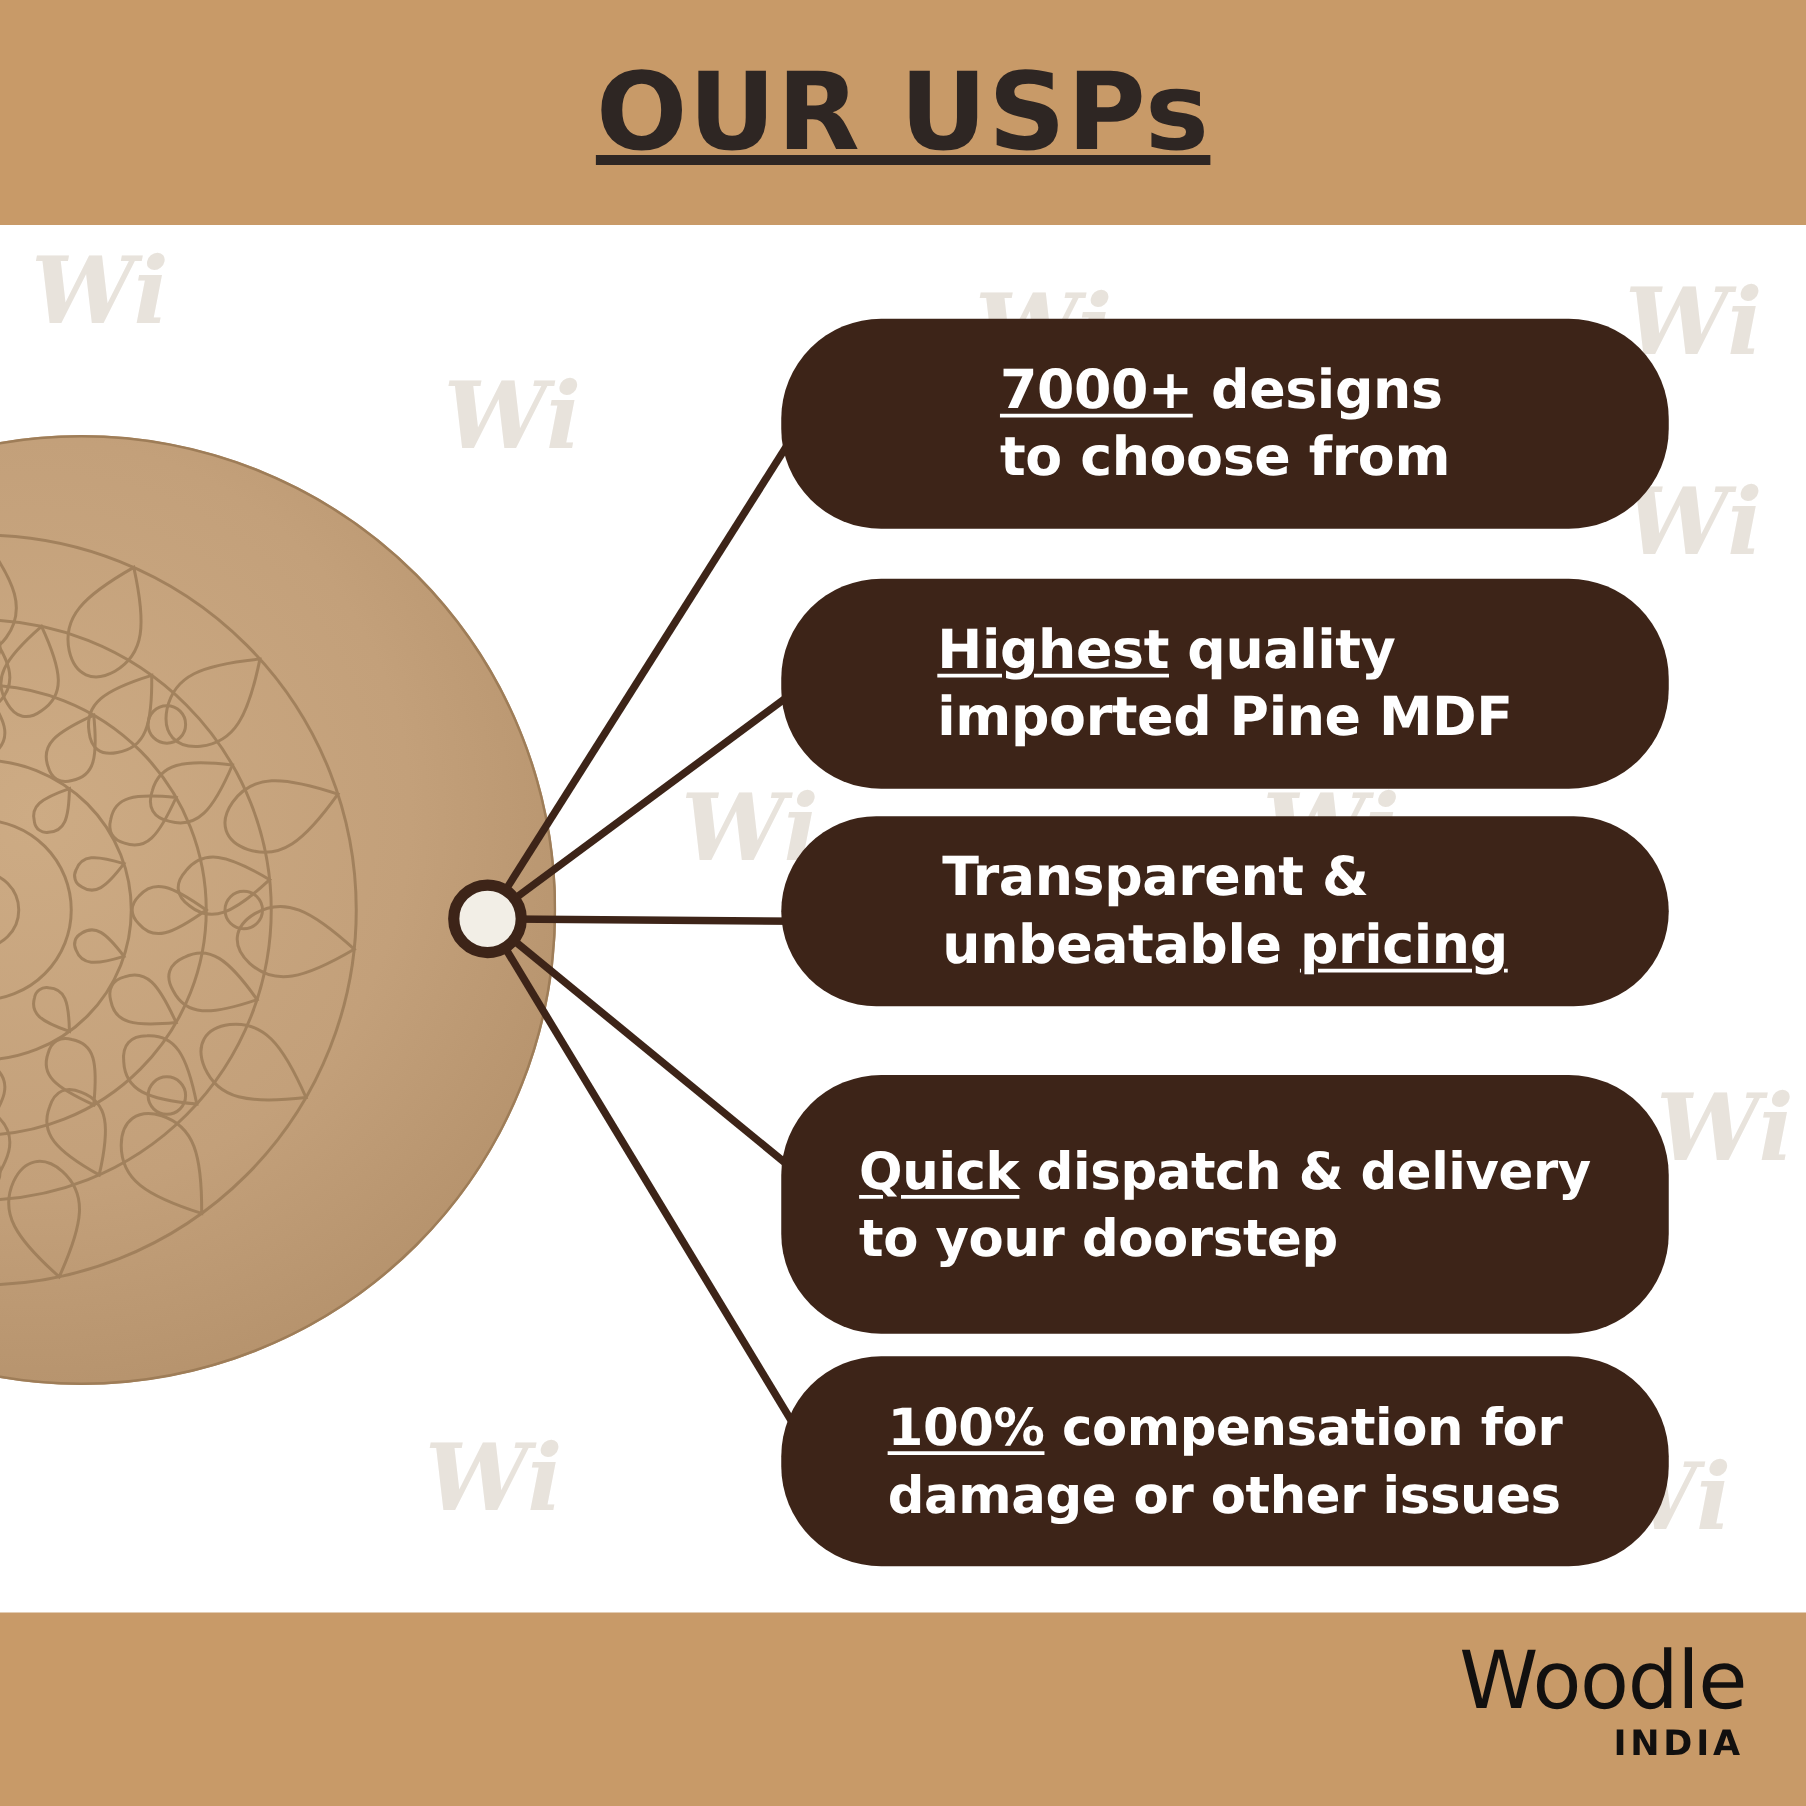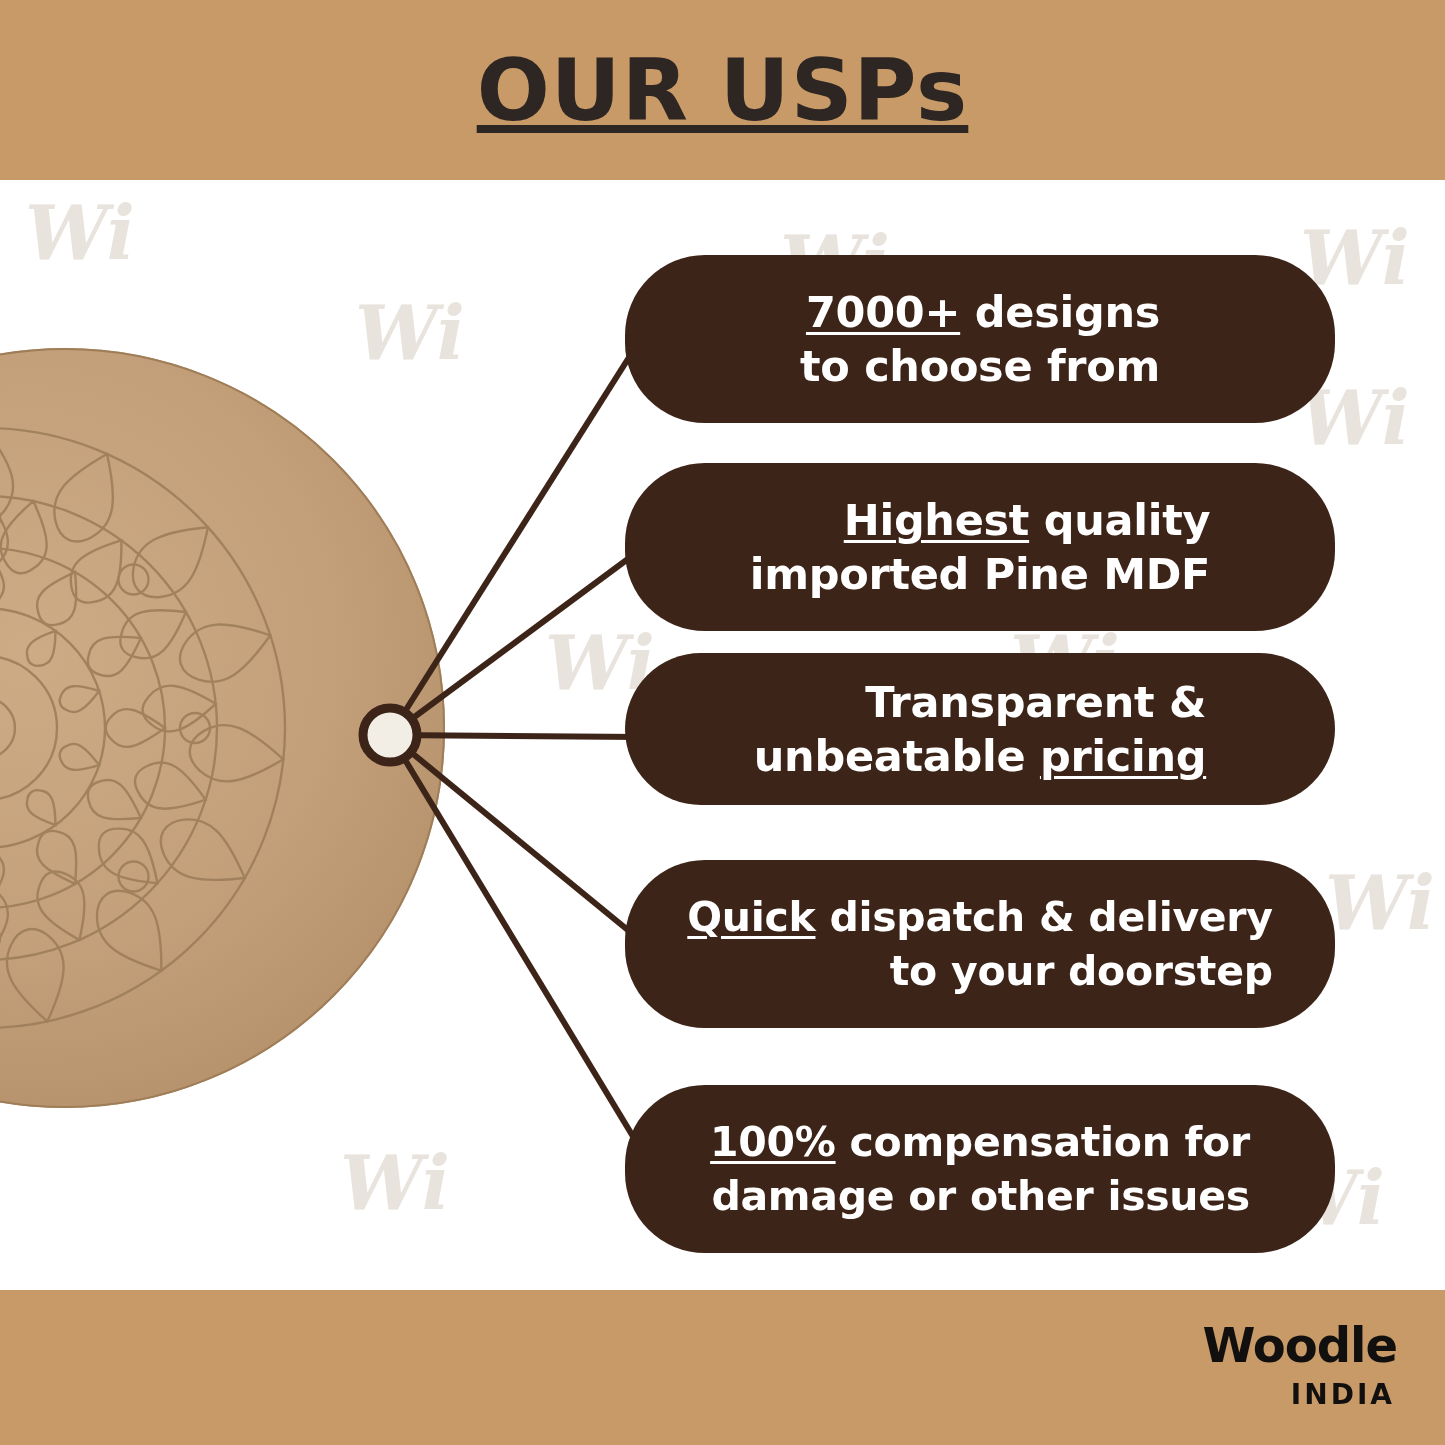--- a/index.html
+++ b/index.html
@@ -53,22 +53,22 @@
   }
   .brand {
     position: absolute;
     right: 48px;
     top: 1306px;
     text-align: right;
     color: #12100f;
   }
   .brand-main {
     font-family: "DejaVu Sans", sans-serif;
-    font-size: 48px;
-    font-weight: 700;
+    font-size: 64px;
+    font-weight: 400;
     line-height: 78px;
     letter-spacing: -1px;
   }
   .brand-sub {
     font-family: "DejaVu Sans", sans-serif;
     font-size: 28px;
     font-weight: 700;
     letter-spacing: 3px;
     line-height: 30px;
     margin-top: -4px;
@@ -118,40 +118,40 @@
 
   
   .pill {
     position: absolute;
     background: #3d2418;
     border-radius: 80px;
     color: #ffffff;
     display: flex;
     align-items: center;
     justify-content: center;
-    text-align: right;
+    text-align: left;
     box-sizing: border-box;
     padding: 0 26px;
   }
   .pill-text {
     font-family: "DejaVu Sans", sans-serif;
     font-weight: 700;
     font-size: 43px;
     line-height: 54px;
     letter-spacing: -0.3px;
   }
   .pill-text u {
     text-decoration-thickness: 3px;
     text-underline-offset: 5px;
   }
 
   .pill-1 { left: 625px; top: 75px;  width: 710px; height: 168px; }
   .pill-2 { left: 625px; top: 283px; width: 710px; height: 168px; }
   .pill-3 { left: 625px; top: 473px; width: 710px; height: 152px; }
-  .pill-4 { left: 625px; top: 680px; width: 710px; height: 168px; }
+  .pill-4 { left: 625px; top: 680px; width: 710px; height: 207px; }
   .pill-5 { left: 625px; top: 887px; width: 710px; height: 168px; margin-top: 18px; }
   .pill-4 .pill-text { font-size: 41px; }
   .pill-5 .pill-text { font-size: 41px; }
 </style>
 </head>
 <body>
 
 <div id="page">
 
   <div class="top-band"></div>

